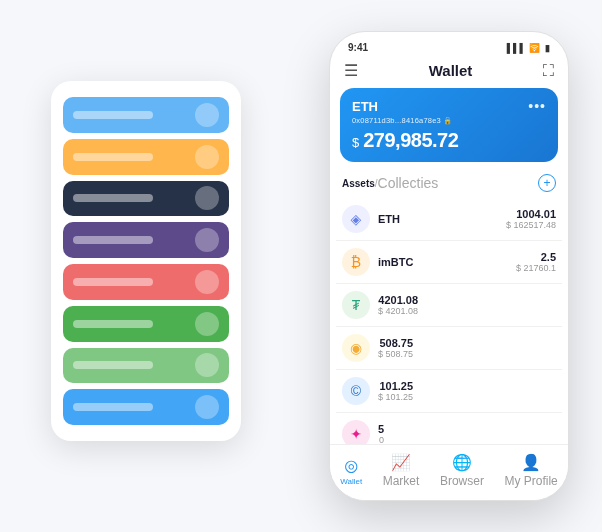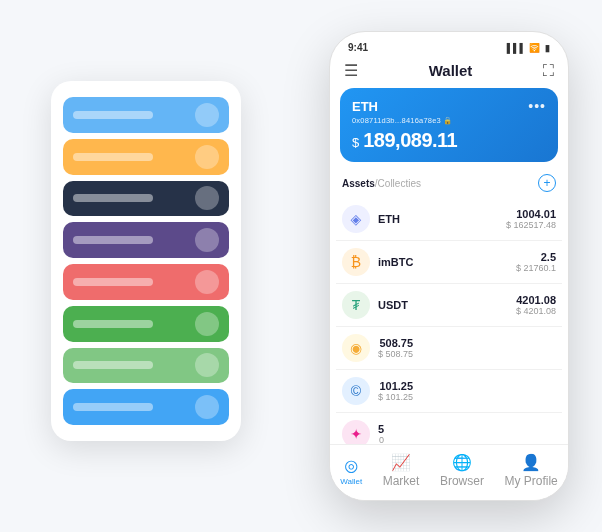--- a/index.html
+++ b/index.html
@@ -180,21 +180,21 @@
       color: #1a1a2e;
       font-weight: 600;
     }
 
     .assets-tab-divider {
       font-size: 10px;
       color: #aaa;
     }
 
     .assets-tab-inactive {
-      font-size: 10px;
+      font-size: 14px;
       color: #aaa;
     }
 
     .assets-add {
       width: 18px;
       height: 18px;
       border-radius: 50%;
       border: 1.5px solid #2196f3;
       color: #2196f3;
       display: flex;
@@ -349,21 +349,21 @@
     </div>
 
     <div class="eth-card">
       <div class="eth-card-header">
         <span class="eth-label">ETH</span>
         <span class="three-dots">•••</span>
       </div>
       <div class="eth-address">0x08711d3b...8416a78e3 🔒</div>
       <div style="display:flex;align-items:baseline;gap:2px;">
         <span class="eth-currency">$</span>
-        <span class="eth-balance">189,089.11</span>
+        <span class="eth-balance">279,985.72</span>
       </div>
     </div>
 
     <div class="assets-header">
       <div class="assets-tabs">
         <span class="assets-tab">Assets</span>
         <span class="assets-tab-divider">/</span>
         <span class="assets-tab-inactive">Collecties</span>
       </div>
       <div class="assets-add">
@@ -384,21 +384,20 @@
         <div class="asset-row">
           <div class="asset-icon" style="background: rgb(255, 243, 224); color: rgb(247, 147, 26);">₿</div>
           <div class="asset-name">imBTC</div>
           <div class="asset-values">
             <span class="asset-amount">2.5</span>
             <span class="asset-usd">$ 21760.1</span>
           </div>
         </div>
         <div class="asset-row">
           <div class="asset-icon" style="background: rgb(232, 245, 233); color: rgb(38, 161, 123);">₮</div>
-          <div class="asset-name">USDT</div>
           <div class="asset-values">
             <span class="asset-amount">4201.08</span>
             <span class="asset-usd">$ 4201.08</span>
           </div>
         </div>
         <div class="asset-row">
           <div class="asset-icon" style="background: rgb(255, 248, 225); color: rgb(245, 172, 55);">◉</div>
           <div class="asset-values">
             <span class="asset-amount">508.75</span>
             <span class="asset-usd">$ 508.75</span>

